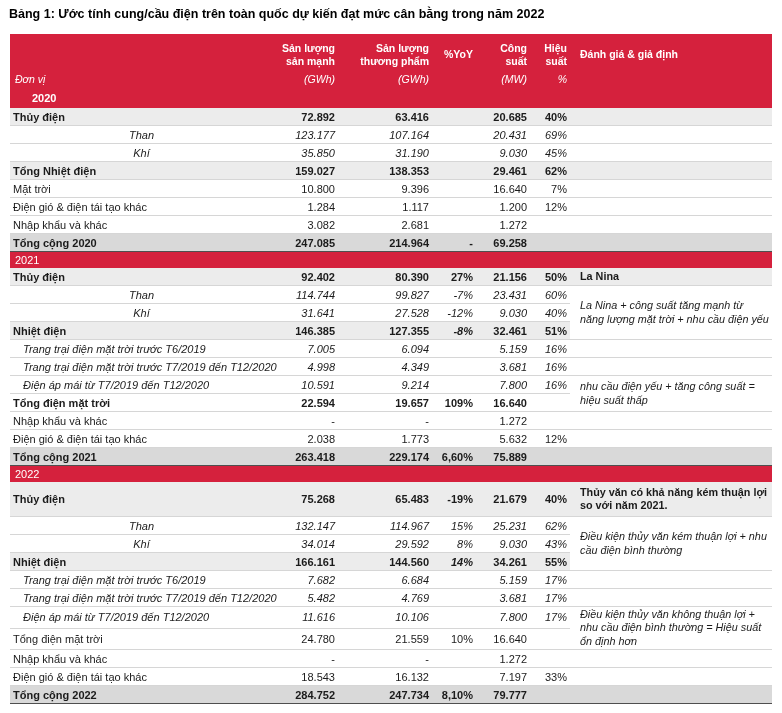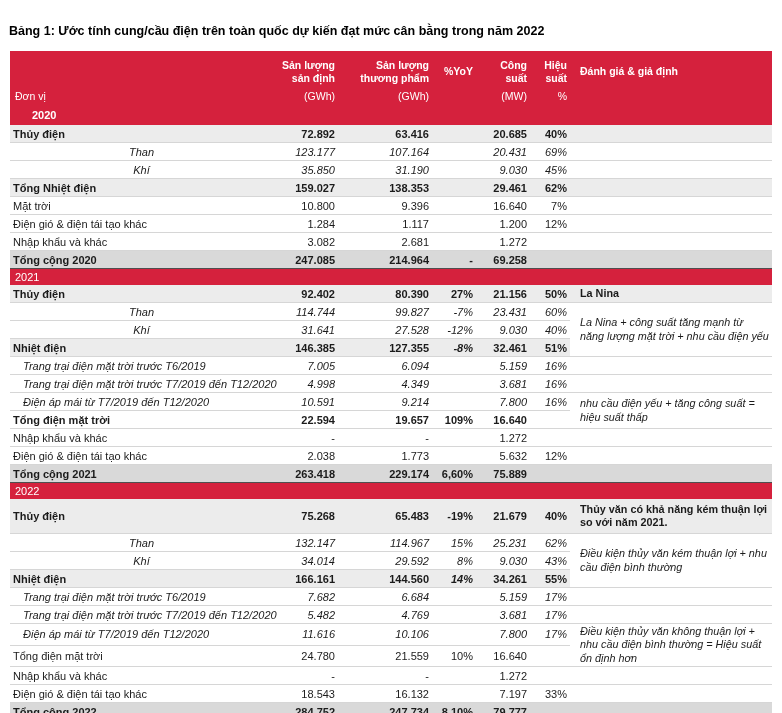--- a/index.html
+++ b/index.html
@@ -1,36 +1,36 @@
 <!DOCTYPE html>
 <html style="--red: #D5213D; --summary-bg: #ECECEC; --total-bg: #D9D9D9; --total-border: #4F4F4F; --row-line: #D6D6D6; --text: #1B1B1B; --header-text: #FFFFFF;"><head>
 <meta charset="utf-8">
 <style>
   html,body{
     margin:0;padding:0;width:782px;height:713px;background:#ffffff;
     font-family:"Liberation Sans",sans-serif;overflow:hidden;
   }
   .title{
     font-size:12.5px;font-weight:bold;color:#000;
-    padding:24px 12px 0 9px;margin-bottom:13px;letter-spacing:0;
+    padding:7px 12px 0 9px;margin-bottom:13px;letter-spacing:0;
   }
   table.main{
     width:762px;margin-left:10px;border-collapse:collapse;table-layout:fixed;
     font-size:11px;color:var(--text,#1b1b1b);
   }
   
   thead th{
     background:var(--red,#D5213D);color:var(--header-text,#fff);
     font-weight:bold;text-align:right;padding:1px 3px;font-size:10.5px;
     line-height:1.25;vertical-align:middle;
   }
   thead tr.h-names th{height:32px;padding-top:5px;}
   thead th.label{text-align:left;padding-left:5px;}
   thead th.note-h{text-align:left;padding-left:10px;}
-  thead tr.h-units th{font-weight:normal;height:15px;vertical-align:top;}
+  thead tr.h-units th{font-weight:normal;font-style:italic;height:15px;vertical-align:top;}
   thead tr.h-year th{text-align:left;font-style:normal;font-weight:bold;height:17px;padding-left:22px;font-size:11px;}
   
   tbody td{
     border-bottom:1px solid var(--row-line,#D6D6D6);
     padding:1px 3px;height:15px;vertical-align:middle;
   }
   tbody td.num{text-align:right;}
   tbody td.label{text-align:left;white-space:nowrap;}
   tbody td.label.deep{padding-left:30px;text-align:center;}
   tbody td.label.shallow{padding-left:13px;}
@@ -66,21 +66,21 @@
       <col style="width:92px">
       <col style="width:94px">
     <col style="width:44px">
       <col style="width:54px">
       <col style="width:40px">
     <col style="width:202px">
   </colgroup>
   <thead id="thead">
       <tr class="h-names">
         <th class="label"></th>
-        <th class="num-h"><span>Sản lượng</span><br><span>sản định</span></th>
+        <th class="num-h"><span>Sản lượng</span><br><span>sản mạnh</span></th>
         <th class="num-h"><span>Sản lượng</span><br><span>thương phẩm</span></th>
         <th class="num-h"><span>%YoY</span></th>
         <th class="num-h"><span>Công</span><br><span>suất</span></th>
         <th class="num-h"><span>Hiệu</span><br><span>suất</span></th>
         <th class="note-h"><span>Đánh giá &amp; giả định</span></th>
       </tr>
       <tr class="h-units">
         <th class="label">Đơn vị</th>
         <th class="num-h">(GWh)</th>
         <th class="num-h">(GWh)</th>

